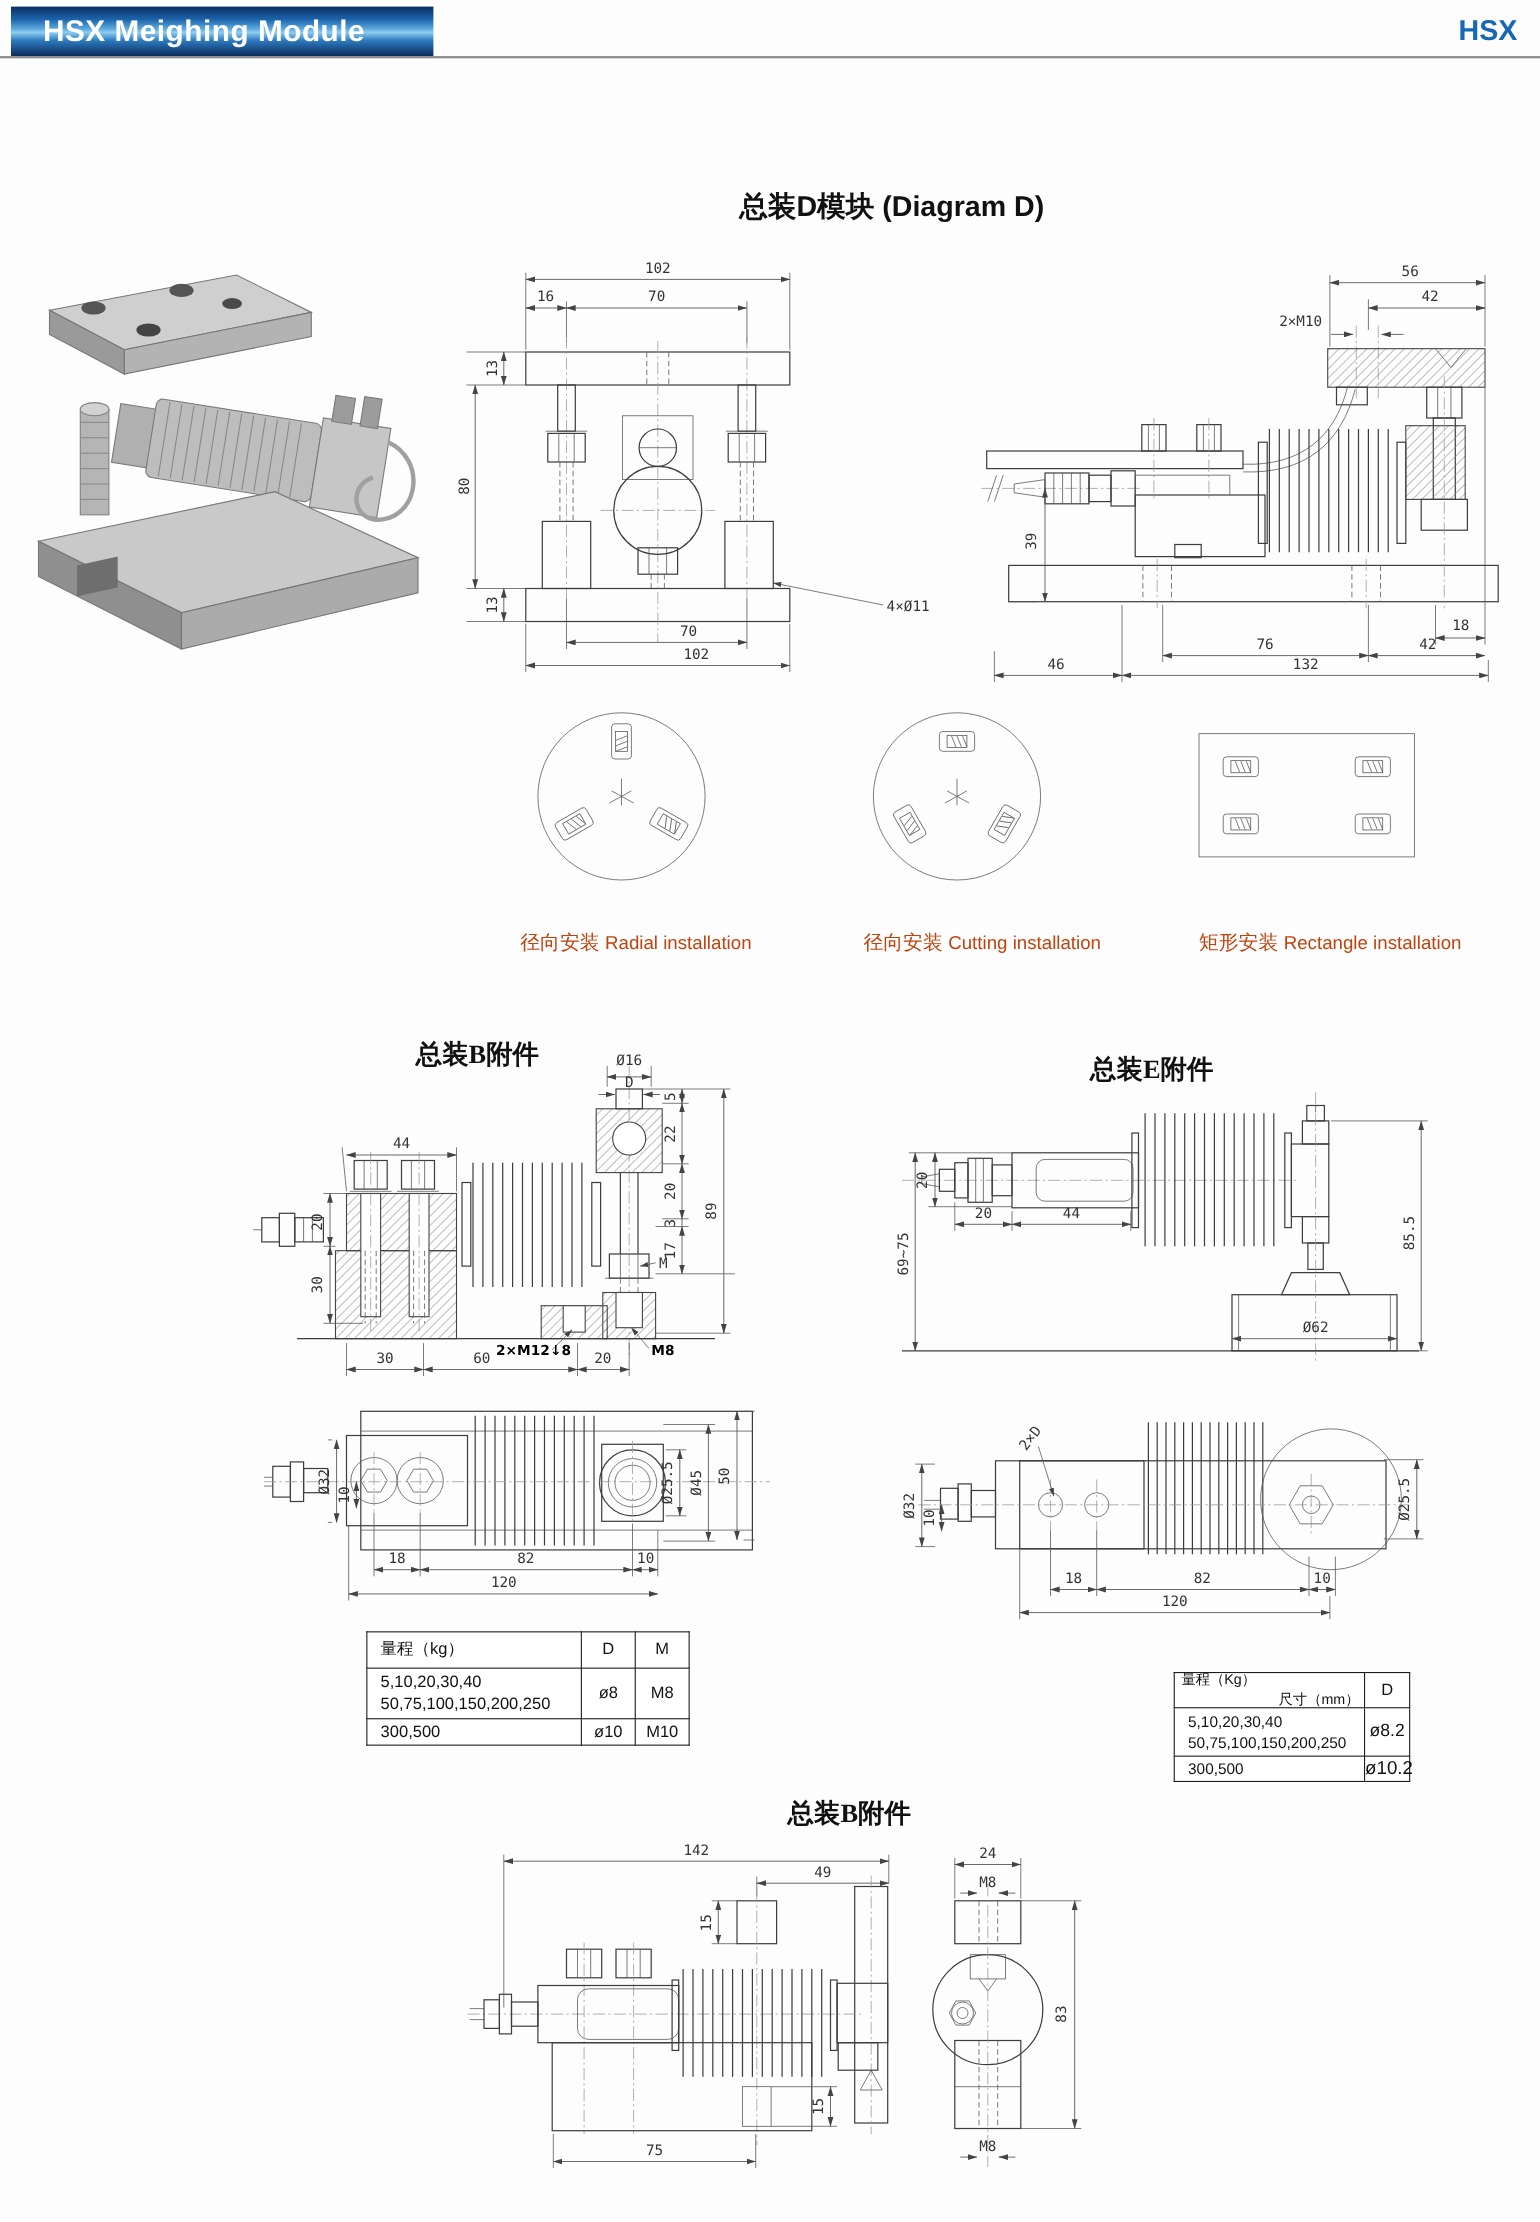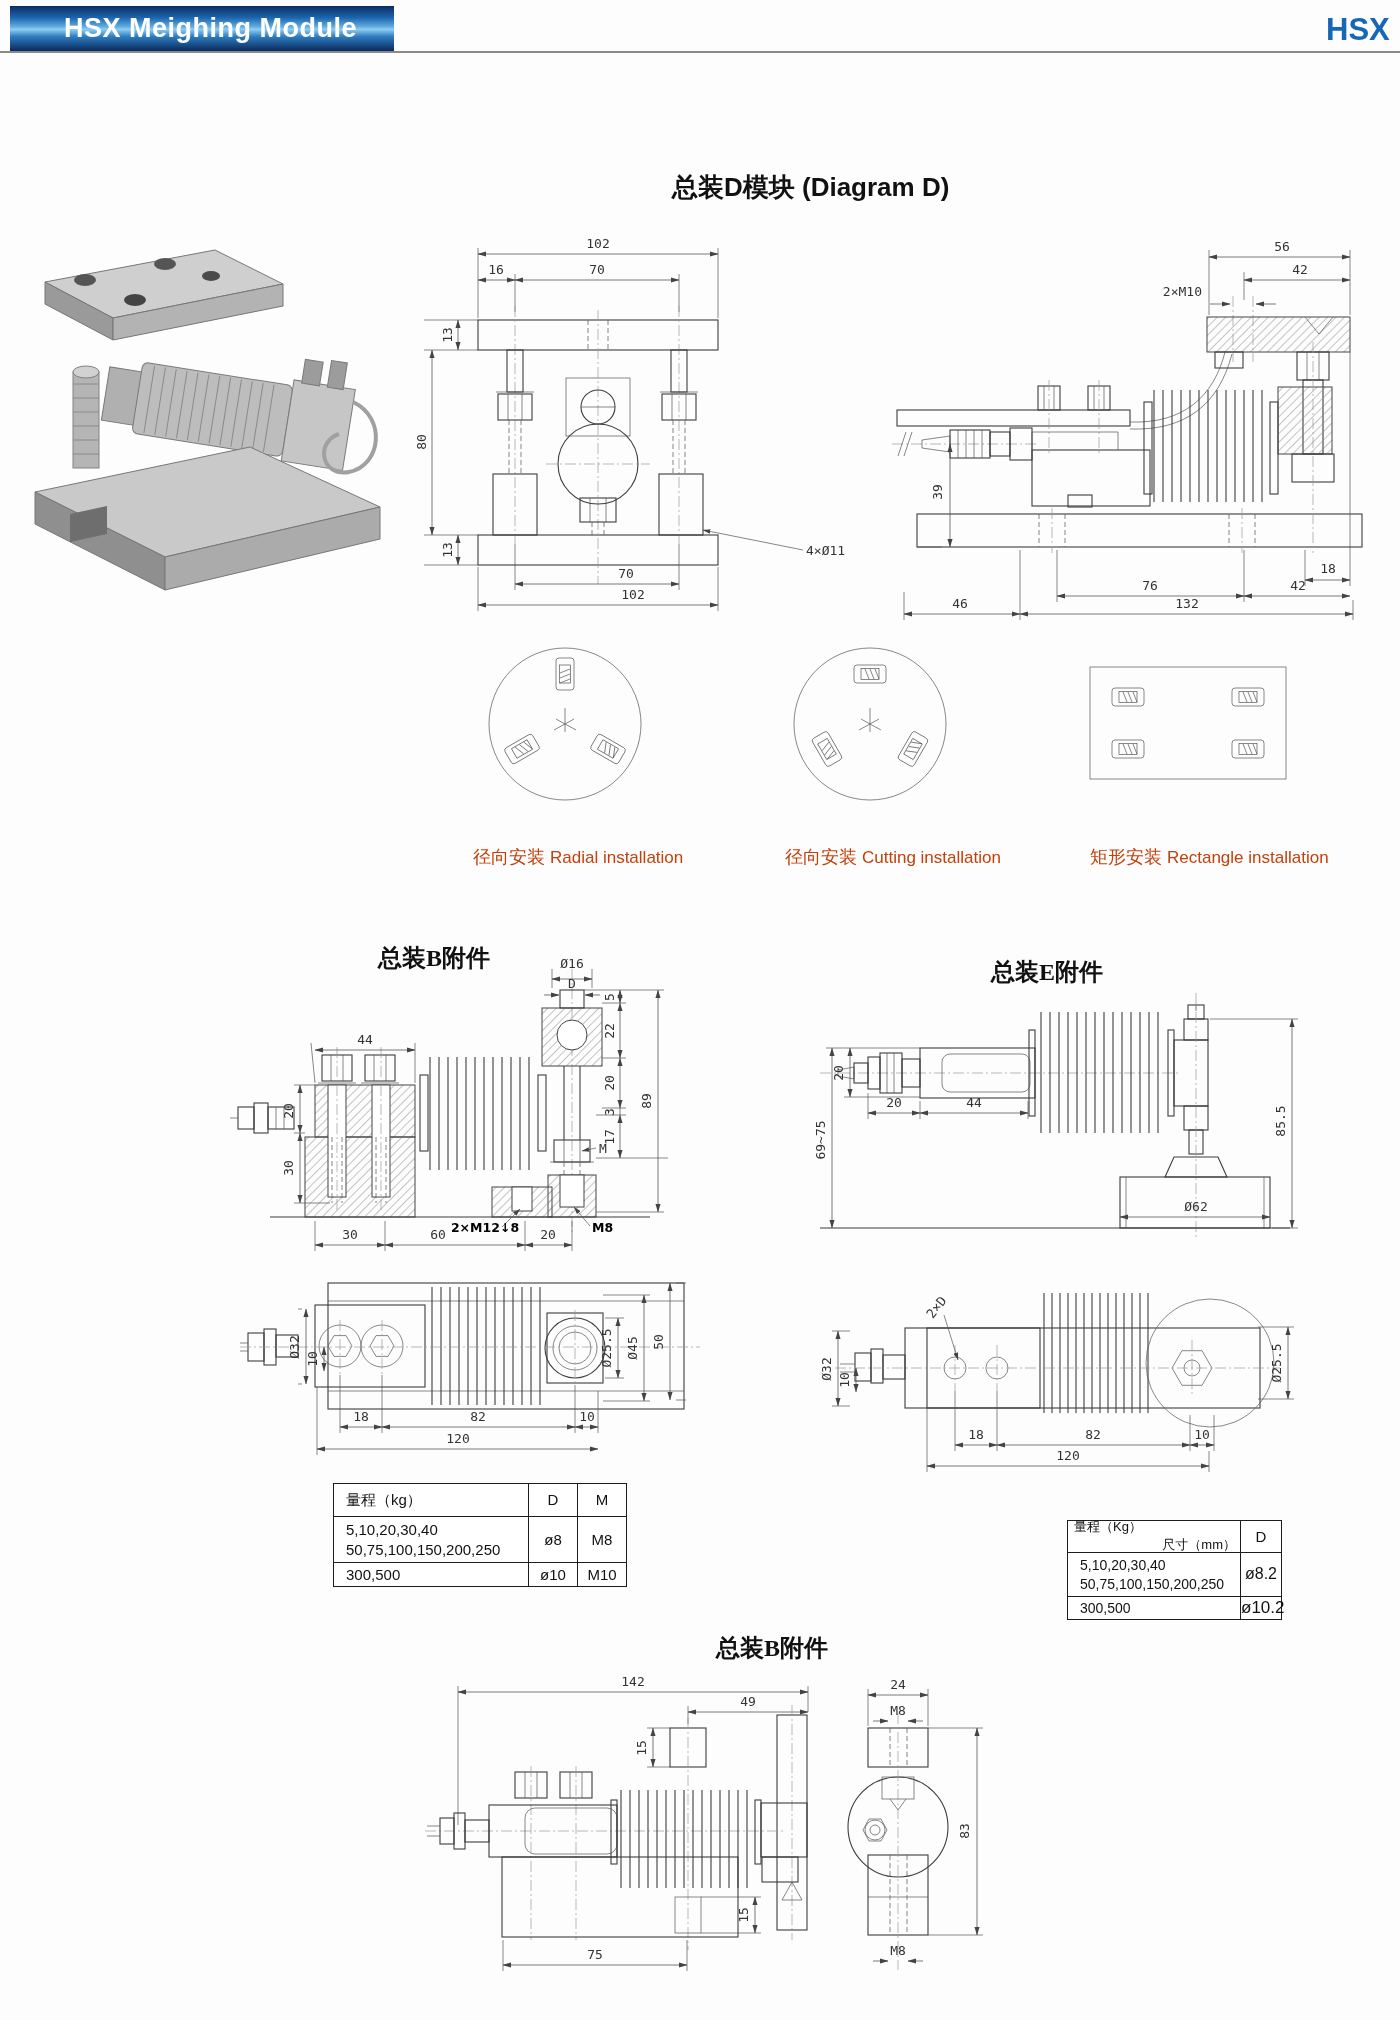--- a/index.html
+++ b/index.html
@@ -1,22 +1,22 @@
 <!DOCTYPE html>
 <html><head>
 <meta charset="utf-8">
 <style>
   html,body{margin:0;padding:0}
   body{width:1400px;height:2020px;position:relative;background:#fdfdfd;
        font-family:"Liberation Sans",sans-serif;color:#222;overflow:hidden}
   .abs{position:absolute}
   #banner{left:10px;top:6px;width:384px;height:45px;box-sizing:border-box;
     background:linear-gradient(180deg,#0b2d62 0%,#1d65ad 26%,#5da9de 45%,#8ecdf0 52%,#2e7cc0 68%,#0a2a5c 100%);
-    color:#fff;font-weight:bold;font-size:27px;line-height:45px;padding-left:54px;letter-spacing:.5px;white-space:nowrap}
-  #brand{left:1326px;top:12px;font-size:31px;font-weight:bold;color:#1667b5}
+    color:#fff;font-weight:bold;font-size:27px;line-height:45px;padding-left:29px;letter-spacing:.5px;white-space:nowrap}
+  #brand{left:1326px;top:12px;font-size:26px;font-weight:bold;color:#1667b5}
   #rule{left:0;top:51px;width:1400px;height:2px;background:#8a8a8a}
   #page-title{left:672px;top:170px;font-size:26px;font-weight:bold;color:#111;white-space:nowrap}
   .sec-title{position:absolute;font-family:"Liberation Serif",serif;font-weight:bold;font-size:24px;color:#111;white-space:nowrap}
   .inst-label{position:absolute;top:845px;font-size:17px;color:#c2410c;white-space:nowrap}
   .inst-label .zh{font-size:18px;margin-right:5px}
   svg{position:absolute;overflow:visible}
   svg text{font-family:"DejaVu Sans Mono",monospace;font-size:13px;fill:#333}
   svg text.b{font-family:"DejaVu Sans",sans-serif;font-weight:bold;font-size:12.5px;fill:#000}
   .ln{stroke:#3d3d3d;stroke-width:1.1;fill:none}
   .th{stroke:#555;stroke-width:.7;fill:none}

